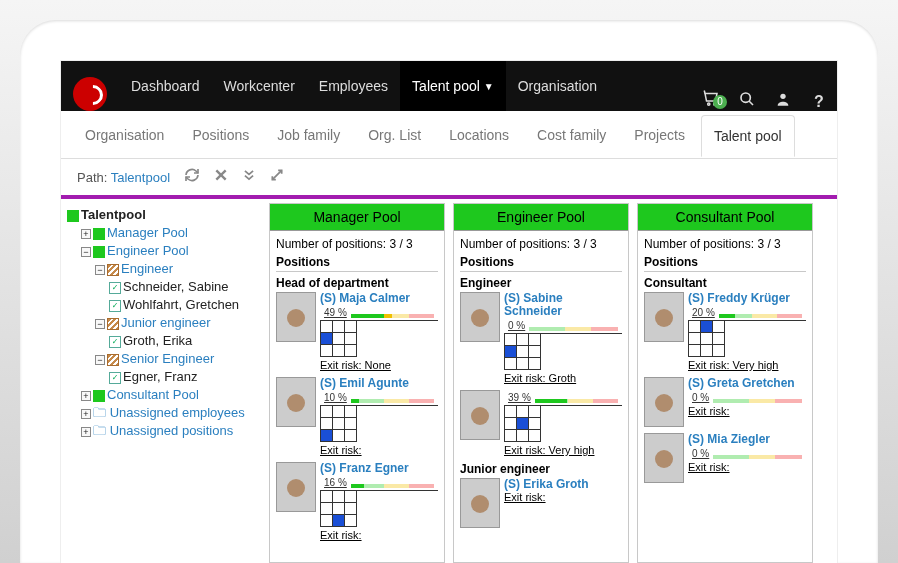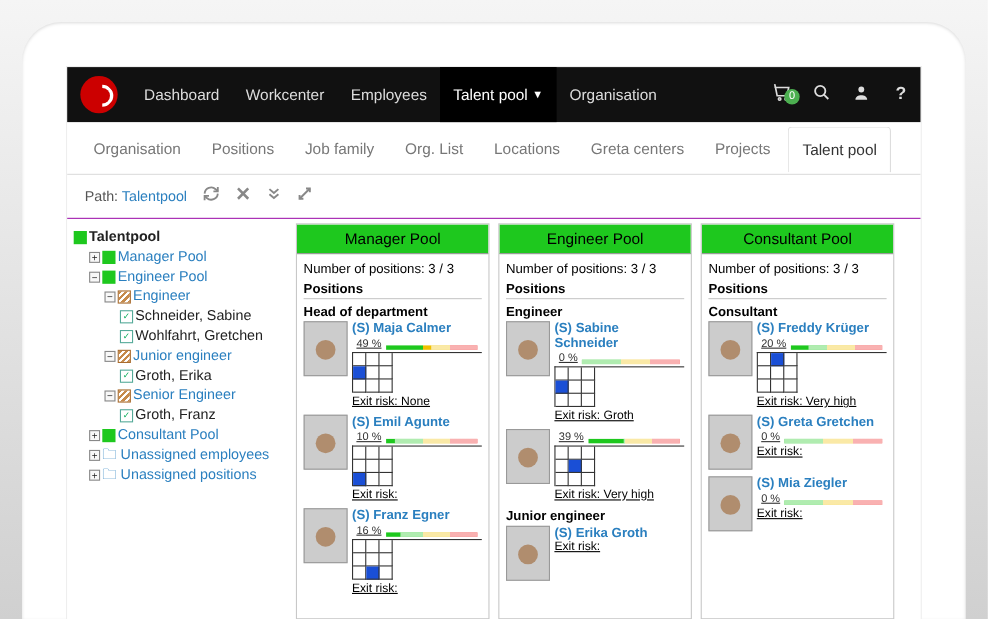--- a/index.html
+++ b/index.html
@@ -1,34 +1,34 @@
 <!DOCTYPE html>
 <html><head>
 <meta charset="utf-8">
 <style>
 * { box-sizing: border-box; margin: 0; padding: 0; font-family: Arial, Helvetica, sans-serif; }
 body { background: linear-gradient(#f5f5f5,#d0d0d0); width: 898px; height: 563px; overflow: hidden; padding: 20px 20px 0 20px; }
 .device { background: #fff; border-radius: 36px 36px 0 0; padding: 40px 40px 0 40px; height: 543px; overflow: hidden; box-shadow: 0 1px 3px rgba(0,0,0,0.15) inset; }
 .app { background: #fff; height: 100%; overflow: hidden; border: 1px solid #eee; border-bottom: none;}
 
-.topnav { background: #111; display: flex; align-items: center; height: 50px; color: #fff; font-size: 14px; }
+.topnav { background: #111; display: flex; align-items: flex-end; height: 50px; color: #fff; font-size: 14px; }
 .logo { width: 34px; height: 34px; background: #cc0000; border-radius: 50%; margin: 0 12px; position: relative; }
 .logo::after { content:""; position:absolute; top:8px; left:10px; width:14px; height:14px; border: 3px solid #fff; border-left-color:transparent; border-bottom-color:transparent; border-radius:50%; transform:rotate(45deg);}
 .nav-item { padding: 0 12px; height: 50px; display:flex; align-items:center; color:#ddd; cursor:pointer; }
 .nav-item.active { background:#000; color:#fff; }
 .caret-down { margin-left:4px; font-size:10px; }
 .nav-spacer { flex: 1; }
 .nav-icon { width: 36px; text-align:center; font-size:16px; color:#ddd; cursor:pointer; position:relative; }
 .cart-badge { position:absolute; top:6px; right:2px; background:#4caf50; color:#fff; font-size:10px; border-radius:8px; width:14px; height:14px; line-height:14px; text-align:center; }
 
 .subtabs { display:flex; border-bottom:1px solid #ddd; padding: 0 12px; height:48px; align-items: center; gap: 4px; }
 .subtab { padding: 12px 12px; color:#777; font-size:14px; cursor:pointer; }
 .subtab.active { border:1px solid #ddd; border-bottom:1px solid #fff; background:#fff; color:#333; border-radius:4px 4px 0 0; position:relative; top:1px;}
 
-.pathbar { display:flex; align-items:center; height:40px; padding: 0 16px; border-bottom:1px solid #a21caf; font-size:13px; gap: 14px; }
+.pathbar { display:flex; align-items:center; height:40px; padding: 0 16px; border-bottom:4px solid #a21caf; font-size:13px; gap: 14px; }
 .pathbar .lbl { color:#555; }
 .pathbar a { color:#2a7fbf; text-decoration:none; }
 .tool-icon { color:#888; font-size:16px; cursor:pointer; }
 
 .workspace { display:flex; height: calc(100% - 138px); }
 
 .tree { width: 200px; padding: 6px 4px; font-size: 13px; color:#222; overflow:hidden; }
 .tree ul { list-style:none; padding-left: 14px; }
 .tree li { white-space: nowrap; margin: 1px 0; line-height: 17px; }
 .toggle { display:inline-block; width:10px; height:10px; border:1px solid #888; font-size:9px; line-height:8px; text-align:center; margin-right:2px; vertical-align:middle; background:#f8f8f8;}
@@ -99,21 +99,21 @@
   </div>
   <div class="nav-icon" style="font-weight:bold;">?</div>
 </div>
 
 <div class="subtabs" id="subtabs">
         <div class="subtab">Organisation</div>
         <div class="subtab">Positions</div>
         <div class="subtab">Job family</div>
         <div class="subtab">Org. List</div>
         <div class="subtab">Locations</div>
-        <div class="subtab">Greta centers</div>
+        <div class="subtab">Cost family</div>
         <div class="subtab">Projects</div>
         <div class="subtab active">Talent pool</div>
       </div>
 
 <div class="pathbar">
   <div>
     <span class="lbl">Path:</span>
     <a>Talentpool</a>
   </div>
   <span class="tool-icon">
@@ -160,21 +160,21 @@
                   <li><span class="node-icon sq-person">✓</span><span>Wohlfahrt, Gretchen</span></li>
                 </ul>
               </li>
               <li><span class="toggle">−</span><span class="node-icon sq-ladder"></span><a>Junior engineer</a>
                 <ul>
                   <li><span class="node-icon sq-person">✓</span><span>Groth, Erika</span></li>
                 </ul>
               </li>
               <li><span class="toggle">−</span><span class="node-icon sq-ladder"></span><a>Senior Engineer</a>
                 <ul>
-                  <li><span class="node-icon sq-person">✓</span><span>Groth, Franz</span></li>
+                  <li><span class="node-icon sq-person">✓</span><span>Egner, Franz</span></li>
                 </ul>
               </li>
             </ul>
           </li>
           <li><span class="toggle">+</span><span class="node-icon sq-green"></span><a>Consultant Pool</a></li>
           <li><span class="toggle">+</span><span class="sq-folder">🗀</span> <a>Unassigned employees</a></li>
           <li><span class="toggle">+</span><span class="sq-folder">🗀</span> <a>Unassigned positions</a></li>
         </ul>
       </li>
     </ul>

